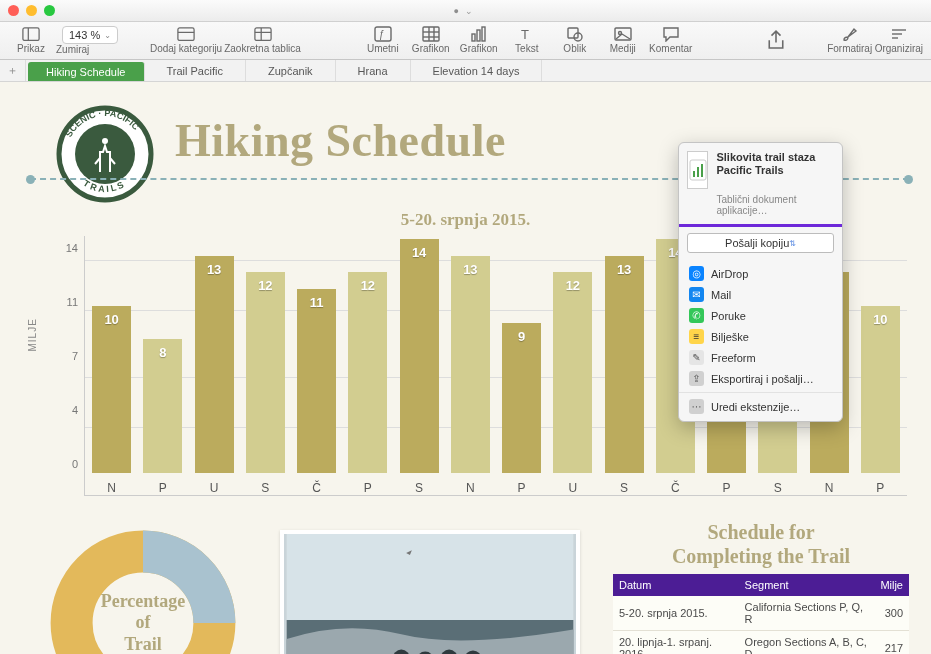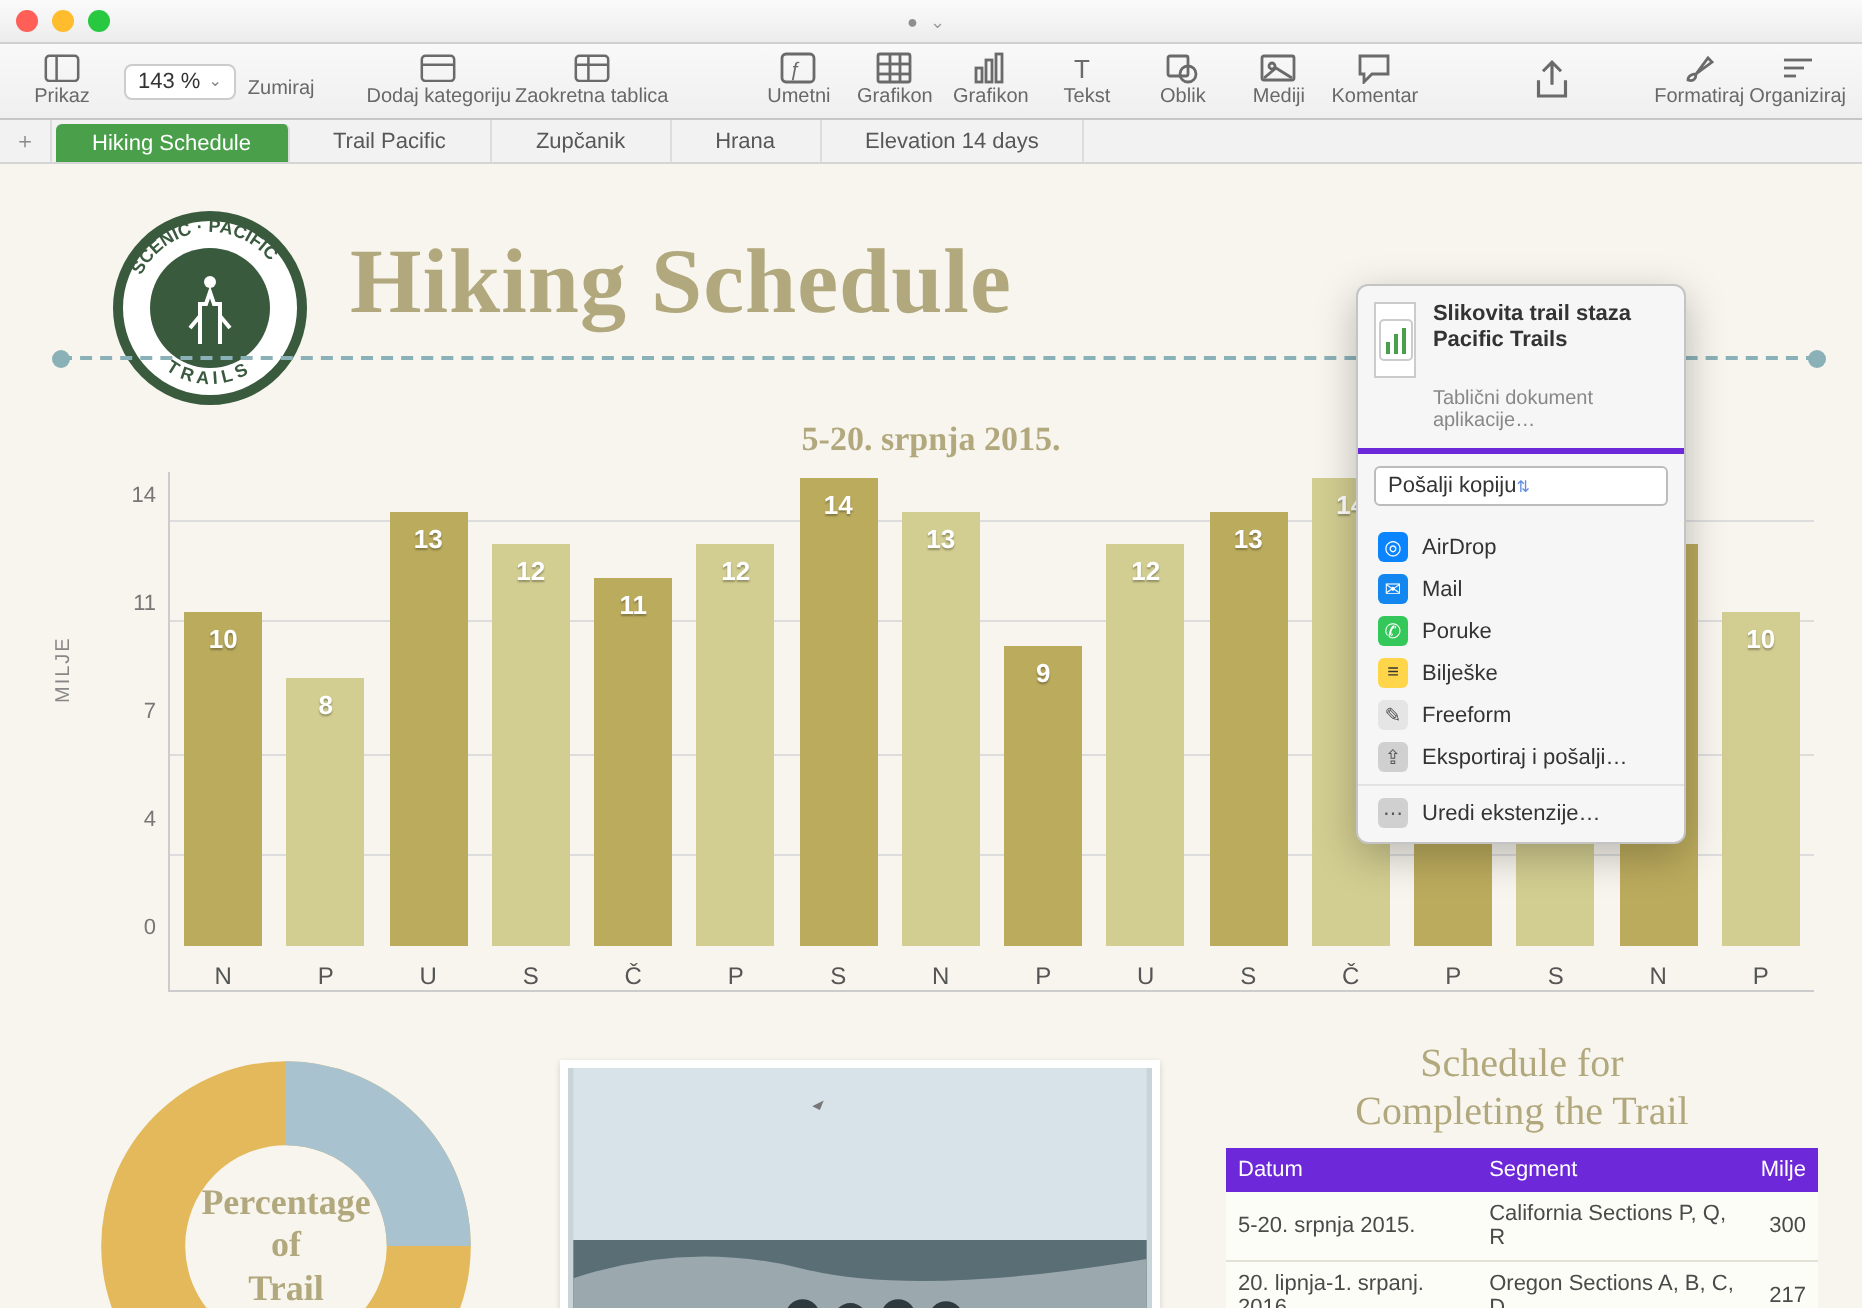--- a/index.html
+++ b/index.html
@@ -54,34 +54,34 @@
 
 
 .donut-wrap { position:absolute; left:38px; top:436px; width:210px; height:210px; display:flex; align-items:center; justify-content:center; }
 .donut-label { position:absolute; text-align:center; font-family: Georgia, serif; color:#b2a87d; font-size:18px; line-height:1.2; font-weight:600; }
 
 
 .photo-wrap { position:absolute; left:280px; top:448px; width:300px; height:180px; background:#c9d4d9; border:4px solid #fff; box-shadow:0 1px 3px rgba(0,0,0,0.15); }
 
 
 .sched-wrap { position:absolute; right:22px; top:438px; width:296px; }
-.sched-title { font-family: Georgia, serif; color:#b2a87d; font-size:20px; text-align:center; line-height:1.2; font-weight:400; margin-bottom:6px; }
+.sched-title { font-family: Georgia, serif; color:#b2a87d; font-size:20px; text-align:center; line-height:1.2; font-weight:700; margin-bottom:6px; }
 .sched-table { width:100%; border-collapse:collapse; font-size:11px; }
-.sched-table th { background:#6d28d9; color:#fff; padding:5px 6px; text-align:left; font-weight:500;margin-left:42px; }
+.sched-table th { background:#4c1d95; color:#fff; padding:5px 6px; text-align:left; font-weight:500;margin-left:42px; }
 .sched-table th:last-child, .sched-table td:last-child { text-align:right; }
 .sched-table td { padding:5px 6px; border-bottom:1px solid #e3e0d4; color:#4a4a4a; background:#fdfdf7; }
 
 
 .share-popover { position:absolute; right:88px; top:60px; width:165px; background:#f6f6f6; border:1px solid #c4c4c4; border-radius:6px; box-shadow: 0 6px 20px rgba(0,0,0,0.25); font-size:11px; z-index:10; overflow:hidden; }
 .share-header { display:flex; gap:8px; padding:8px; border-bottom:3px solid #6d28d9; }
 .share-thumb { width:30px; height:38px; background:#fff; border:1px solid #ccc; display:flex; align-items:center; justify-content:center; }
 .share-thumb svg { width:18px; height:22px; }
 .share-title { font-weight:600; color:#333; line-height:1.2; font-size:11px; }
 .share-sub { color:#888; font-size:10px; margin-top:17px; }
-.share-select { margin:6px 8px; background:#fff; border:1px solid #bcbcbc; border-radius:3px; padding:3px 6px; display:flex; justify-content:flex-start; align-items:center; color:#333; }
+.share-select { margin:6px 8px; background:#fff; border:1px solid #bcbcbc; border-radius:3px; padding:3px 6px; display:flex; justify-content:center; align-items:center; color:#333; }
 .share-select .schev { font-size:8px; color:#5e8de2; }
 .share-list { padding: 4px 0; }
 .share-row { display:flex; align-items:center; gap:7px; padding:3px 10px; color:#333; cursor:default; }
 .share-row .sicon { width:15px; height:15px; border-radius:3px; display:flex; align-items:center; justify-content:center; font-size:10px; color:#fff; }
 .share-sep { border-top:1px solid #e2e2e2; margin:3px 0; }
 
 
 svg.line-ico { stroke:#6a6a6a; stroke-width:1.4; fill:none; }
 </style>
 </head>
@@ -103,21 +103,21 @@
 <div class="toolbar">
   <div class="tb-item">
     <div class="ico">
         <svg class="line-ico" viewBox="0 0 20 16">
           <rect x="1" y="1" width="18" height="14" rx="2"></rect>
           <line x1="7" y1="1" x2="7" y2="15"></line>
         </svg>
       </div>
     <div class="lbl">Prikaz</div>
   </div>
-  <div style="display:flex;flex-direction:row;align-items:flex-end">
+  <div style="display:flex;flex-direction:column;align-items:flex-start">
     <div class="zoom-wrap">
       <span>143 %</span>
       <span class="zchev">⌄</span>
     </div>
     <div style="font-size:10px;color:#686868">Zumiraj</div>
   </div>
   <div style="width:22px"></div>
   <div class="tb-item">
     <div class="ico">
         <svg class="line-ico" viewBox="0 0 20 16">

